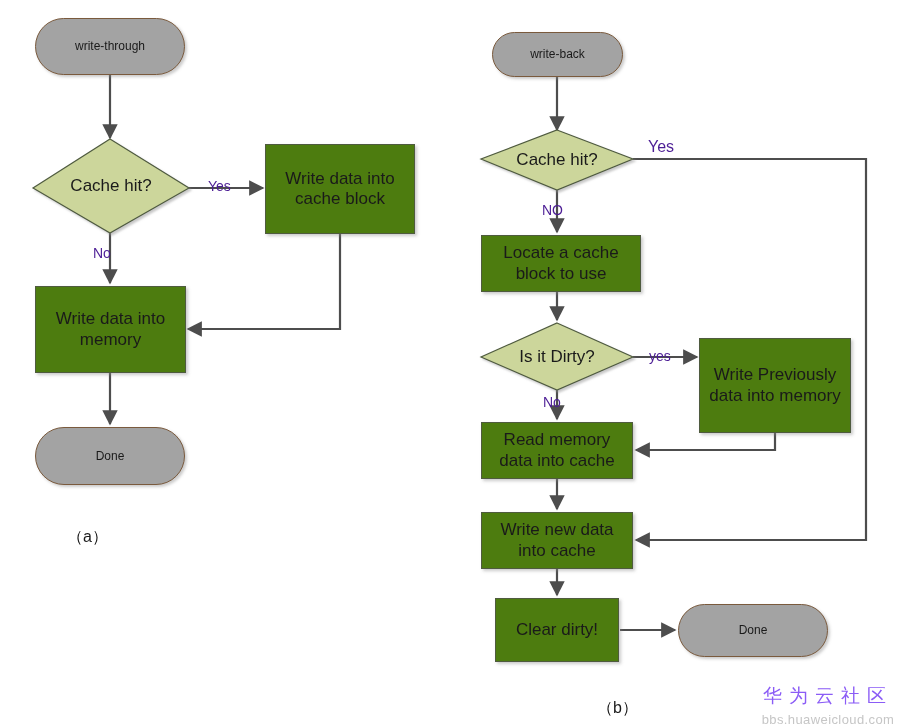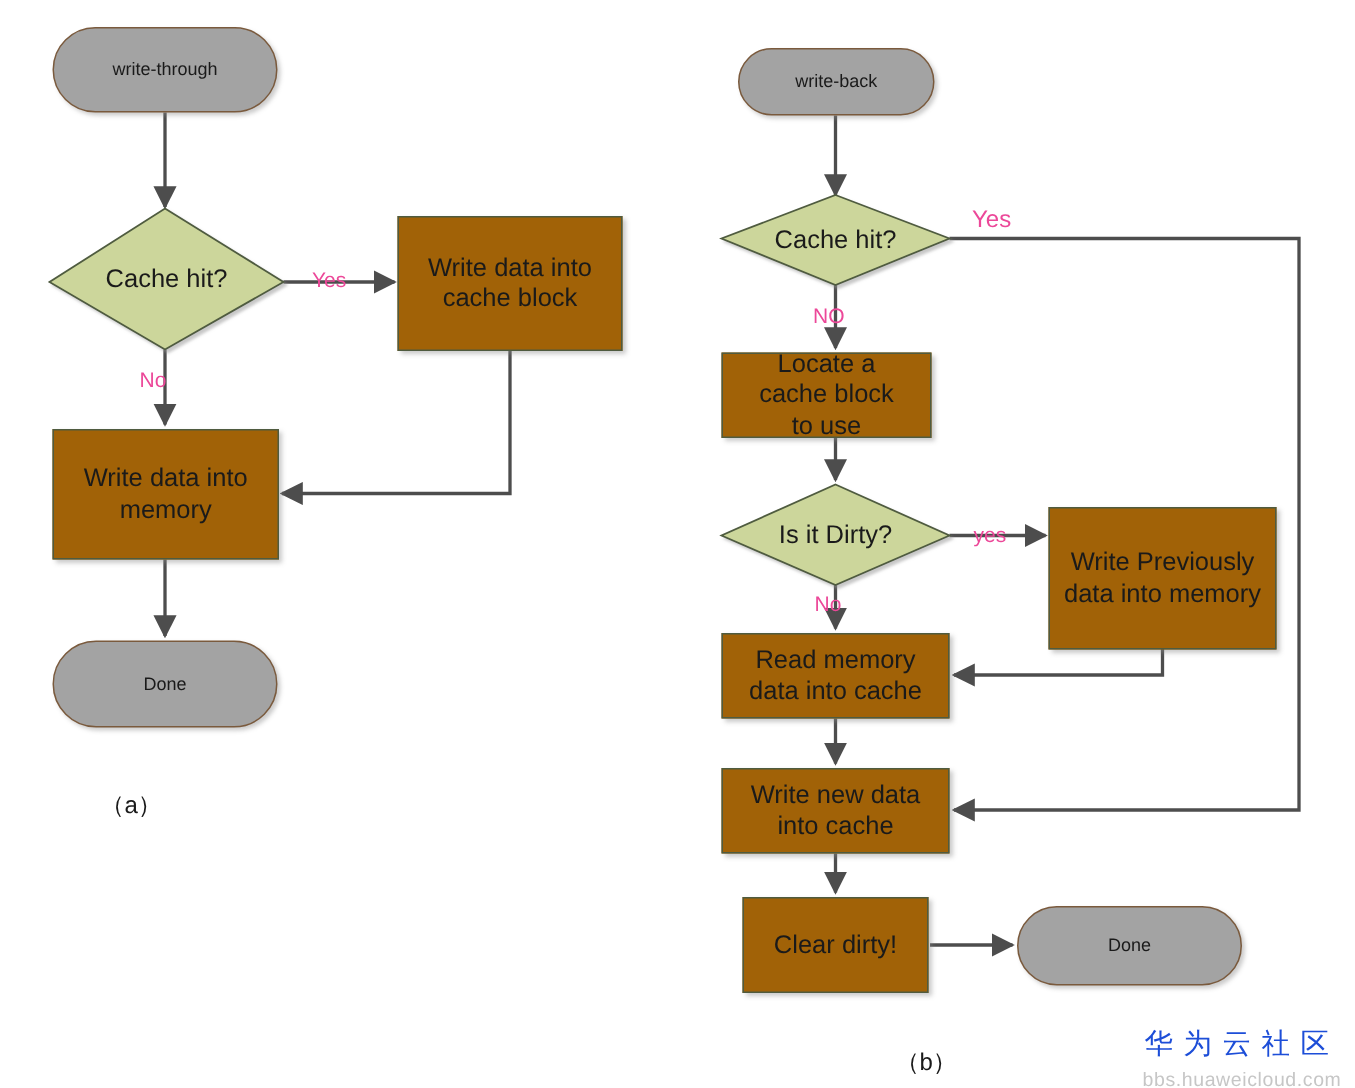--- a/index.html
+++ b/index.html
@@ -25,21 +25,21 @@
     box-sizing: border-box;
     display: flex;
     align-items: center;
     justify-content: center;
     text-align: center;
     color: #1a1a1a;
     line-height: 1.18;
     z-index: 3;
   }
   .proc {
-    background: #a16207;
+    background: #4d7c0f;
     border: 1px solid #4f5b3f;
     box-shadow: 2px 2px 3px rgba(140,140,140,0.45);
     font-size: 17px;
   }
   .term {
     background: #a3a3a3;
     border: 1px solid #7a5a3d;
     border-radius: 999px;
     box-shadow: 2px 2px 3px rgba(140,140,140,0.45);
     font-size: 12px;
@@ -56,42 +56,42 @@
     display: flex;
     align-items: center;
     justify-content: center;
     font-size: 17px;
     color: #1a1a1a;
     pointer-events: none;
   }
   .edge-label {
     position: absolute;
     font-size: 14px;
-    color: #ec4899;
+    color: #4c1d95;
     z-index: 4;
     white-space: nowrap;
   }
   .fig-label {
     position: absolute;
     font-size: 16px;
     color: #1a1a1a;
     z-index: 4;
     white-space: nowrap;
   }
   .watermark {
     position: absolute;
     z-index: 5;
     text-align: center;
     color: #c9c9c9;
     user-select: none;
   }
   .wm-cn {
     font-size: 19px;
     letter-spacing: 7px;
-    color: #1d4ed8;
+    color: #8b5cf6;
     font-family: "DejaVu Sans", sans-serif;
   }
   .wm-url {
     font-size: 13px;
     letter-spacing: 0.4px;
     color: #c6c6c6;
     margin-top: 3px;
     font-family: "Liberation Sans", sans-serif;
   }
 </style>
@@ -177,21 +177,21 @@
   <span>write-back</span>
 </div>
 
 <div class="decision-wrap" style="left:481px; top:130px; width:152px; height:60px;">
   <div class="decision-label">Cache hit?</div>
 </div>
 
 <div class="edge-label" style="left:648px; top:138px; font-size:16px;">Yes</div>
 <div class="edge-label" style="left:542px; top:202px;">NO</div>
 
-<div class="node proc" style="left:481px; top:235px; width:140px; height:57px; padding:0 21px;">
+<div class="node proc" style="left:481px; top:235px; width:160px; height:57px; padding:0 21px;">
   <span>Locate a cache block to use</span>
 </div>
 
 <div class="decision-wrap" style="left:481px; top:323px; width:152px; height:67px;">
   <div class="decision-label">Is it Dirty?</div>
 </div>
 
 <div class="edge-label" style="left:649px; top:348px;">yes</div>
 <div class="edge-label" style="left:543px; top:394px;">No</div>
 

